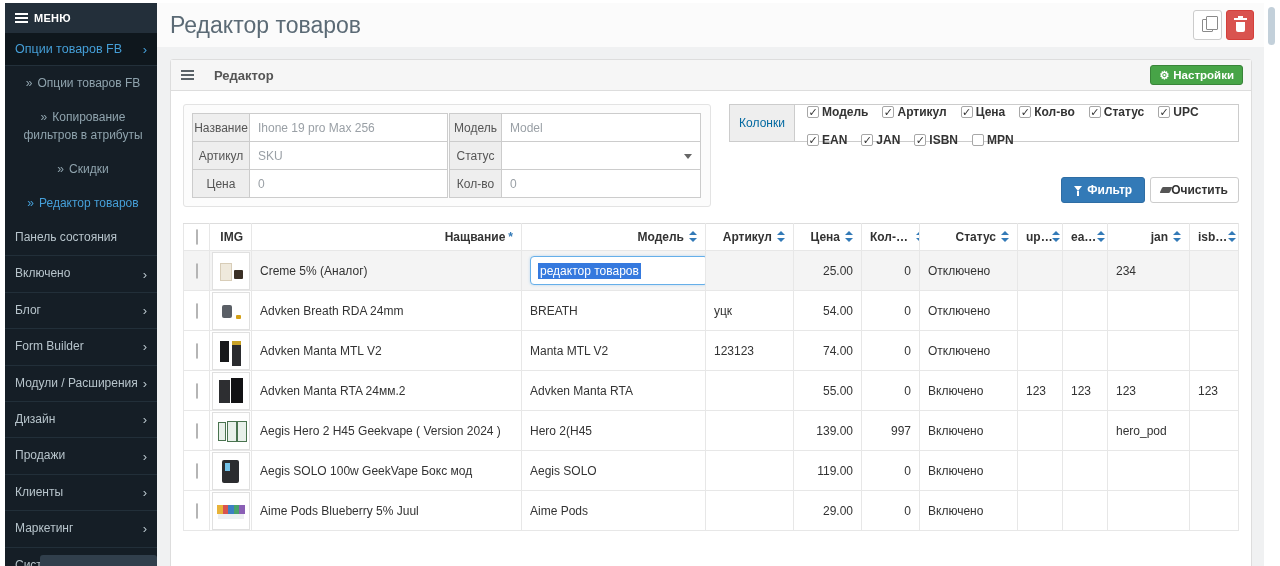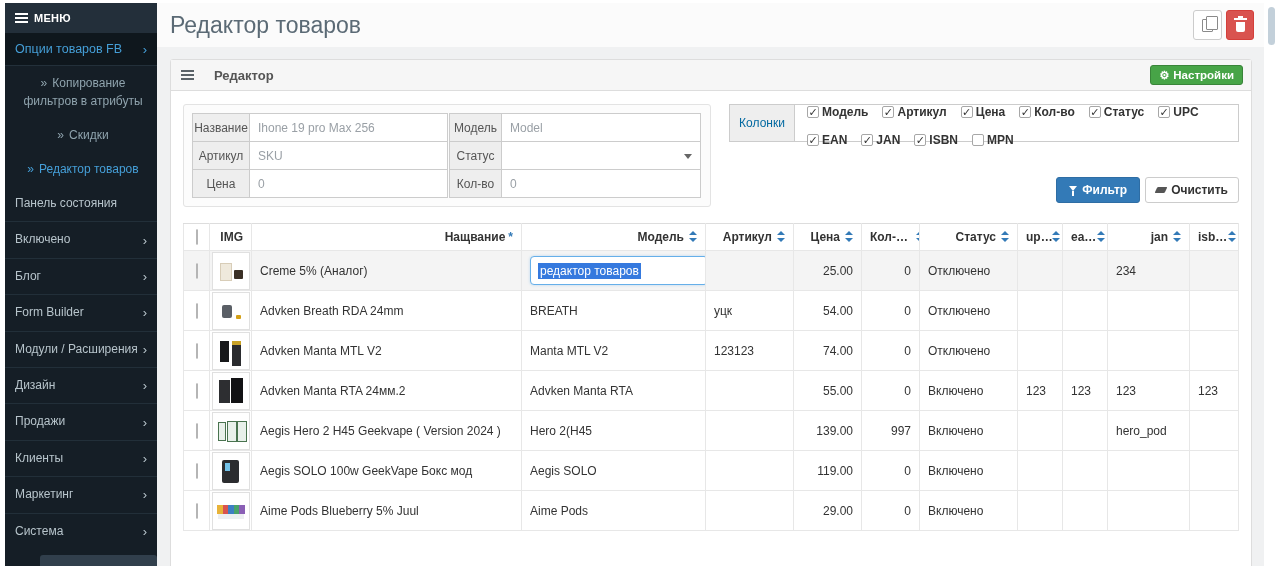--- a/index.html
+++ b/index.html
@@ -84,21 +84,21 @@
   .cbx { width:12px; height:12px; border:1px solid #a7a7a7; border-radius:2px; background:#fff;
     font-size:11px; line-height:10px; text-align:center; color:#333; }
 
   .filter-btns { margin-top:auto; align-self:flex-end; display:flex; gap:5px; padding-bottom:4px; }
   .btn-filter { background:#337ab7; border:1px solid #2e6da4; color:#fff; font-size:12px; font-weight:bold;
     padding:5px 12px; border-radius:3px; display:flex; align-items:center; gap:5px; cursor:pointer; }
   .funnel { position:relative; width:0; height:0; border-left:4px solid transparent;
     border-right:4px solid transparent; border-top:5px solid #fff; margin-top:-3px; }
   .funnel::after { content:""; position:absolute; left:-1px; top:0; width:2px; height:5px; background:#fff; }
   .btn-clear { background:#fff; border:1px solid #ccc; color:#333; font-size:12px; font-weight:bold;
-    padding:5px 10px; border-radius:3px; display:flex; align-items:center; gap:5px; cursor:pointer; }
+    padding:5px 10px; border-radius:3px; display:flex; align-items:center; cursor:pointer; }
   .eraser { width:10px; height:6px; background:#555; transform:skewX(-25deg); border-radius:1px; }
 
   
   table { width:100%; border-collapse:collapse; table-layout:fixed; margin-top:16px;
     font-size:12px; color:#333; border:1px solid #ddd; }
   th, td { border:1px solid #e7e7e7; border-top:1px solid #ddd; padding:0 8px; overflow:hidden;
     white-space:nowrap; text-overflow:ellipsis; }
   thead th { height:27px; font-weight:bold; text-align:right; background:#fff; font-size:12px; }
   tbody td { height:40px; background:#fff; }
   tr.hl td { background:#f4f4f4; }
@@ -148,20 +148,21 @@
   <aside class="sidebar">
     <div class="menu-header">
       <span class="hamburger"></span>
       <span>МЕНЮ</span>
     </div>
     <div class="side-parent-active">
       <span>Опции товаров FB</span>
       <span class="chev">›</span>
     </div>
     <nav id="submenu">
+        <div class="sub-item"><span class="dbl">»</span><span>Опции товаров FB</span></div>
         <div class="sub-item"><span class="dbl">»</span><span>Копирование фильтров в атрибуты</span></div>
         <div class="sub-item"><span class="dbl">»</span><span>Скидки</span></div>
         <div class="sub-item active"><span class="dbl">»</span><span>Редактор товаров</span></div>
       </nav>
     <nav id="sidenav">
         <div class="side-item">
           <span>Панель состояния</span>
         </div>
         <div class="side-item">
           <span>Включено</span>

